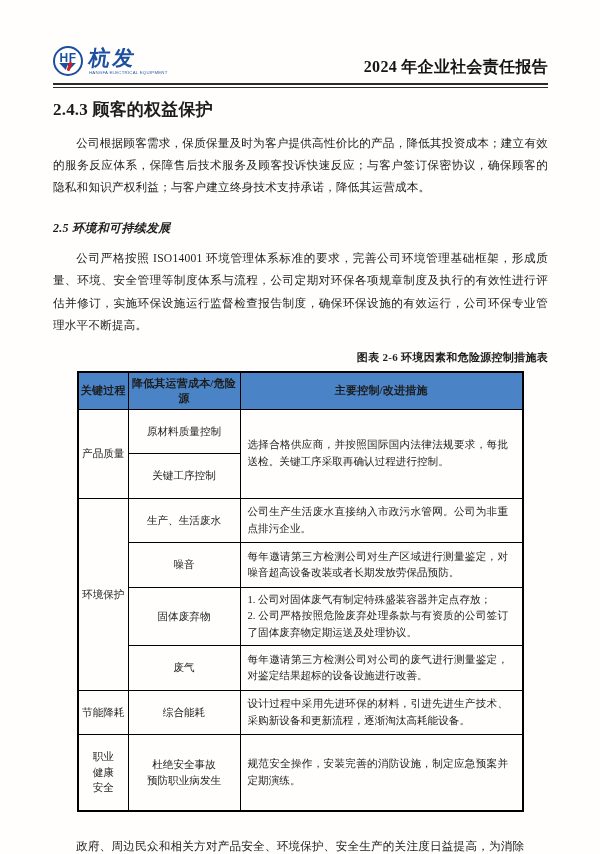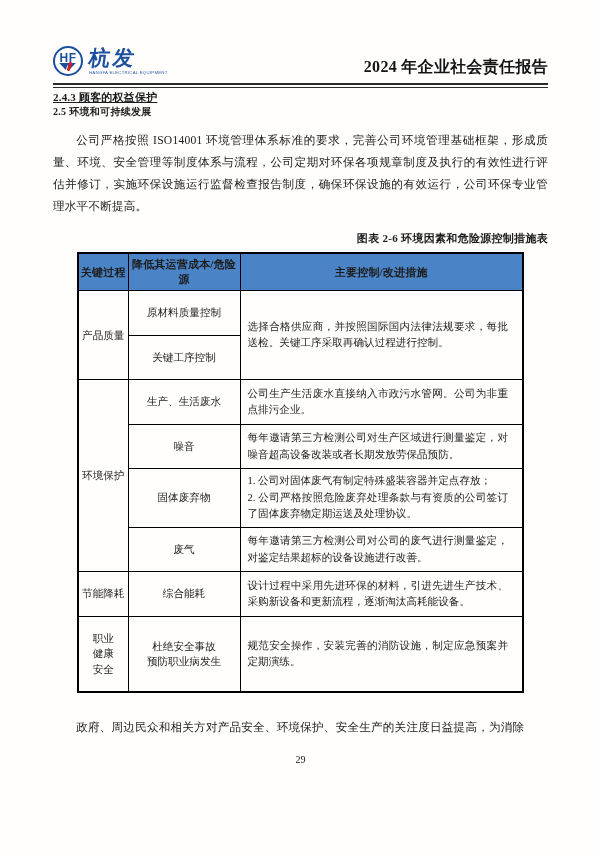--- a/index.html
+++ b/index.html
@@ -38,24 +38,24 @@
   .brand-caption {
     font-family: "Liberation Sans", sans-serif;
     font-size: 9px; color: #2a5cab; letter-spacing: .5px; white-space: nowrap;
     transform: scale(0.48); transform-origin: left top; margin-top: 1px;
   }
   .report-title { font-weight: bold; font-size: 16px; color: #141414; padding-bottom: 2px; letter-spacing: .3px; }
 
   .double-rule { margin-top: 3px; border-top: 2.5px solid #2b2b2b; border-bottom: 1.2px solid #2b2b2b; height: 4.5px; }
 
   
-  .h3 { font-weight: bold; font-size: 11px; margin-top: 2px; letter-spacing: .2px; text-decoration: underline; }
+  .h3 { font-weight: bold; font-size: 17px; margin-top: 10px; letter-spacing: .2px; }
   .para { font-size: 11.6px; line-height: 22.2px; text-align: justify; text-indent: 2em; letter-spacing: .2px; }
   .para.first { margin-top: 12px; }
-  .h2 { font-weight: bold; font-size: 10px; letter-spacing: .3px; }
+  .h2 { font-weight: bold; font-size: 12px; margin-top: 21px; letter-spacing: .3px; font-style: italic; }
   .h2 + .para { margin-top: 11px; }
 
   
   .tbl-caption { text-align: right; font-weight: bold; font-size: 11px; margin-top: 13px; letter-spacing: .3px; }
   table.ctl {
     width: 445px; margin: 6px auto 12px auto;
     border-collapse: collapse; table-layout: fixed;
     border: 2px solid #000;
     font-size: 10.6px;
   }
@@ -87,20 +87,21 @@
       <div class="logo-text">
         <span class="brand">杭发</span>
         <span class="brand-caption">HANGFA ELECTRICAL EQUIPMENT</span>
       </div>
     </div>
     <div class="report-title">2024 年企业社会责任报告</div>
   </div>
   <div class="double-rule"></div>
 
   <div class="h3">2.4.3 顾客的权益保护</div>
+  <p class="para first">公司根据顾客需求，保质保量及时为客户提供高性价比的产品，降低其投资成本；建立有效的服务反应体系，保障售后技术服务及顾客投诉快速反应；与客户签订保密协议，确保顾客的隐私和知识产权利益；与客户建立终身技术支持承诺，降低其运营成本。</p>
 
   <div class="h2">2.5 环境和可持续发展</div>
   <p class="para">公司严格按照 ISO14001 环境管理体系标准的要求，完善公司环境管理基础框架，形成质量、环境、安全管理等制度体系与流程，公司定期对环保各项规章制度及执行的有效性进行评估并修订，实施环保设施运行监督检查报告制度，确保环保设施的有效运行，公司环保专业管理水平不断提高。</p>
 
   <div class="tbl-caption">图表 2-6 环境因素和危险源控制措施表</div>
   <table class="ctl">
     <colgroup>
       <col style="width:50px">
         <col style="width:112px">
         <col style="width:283px">

